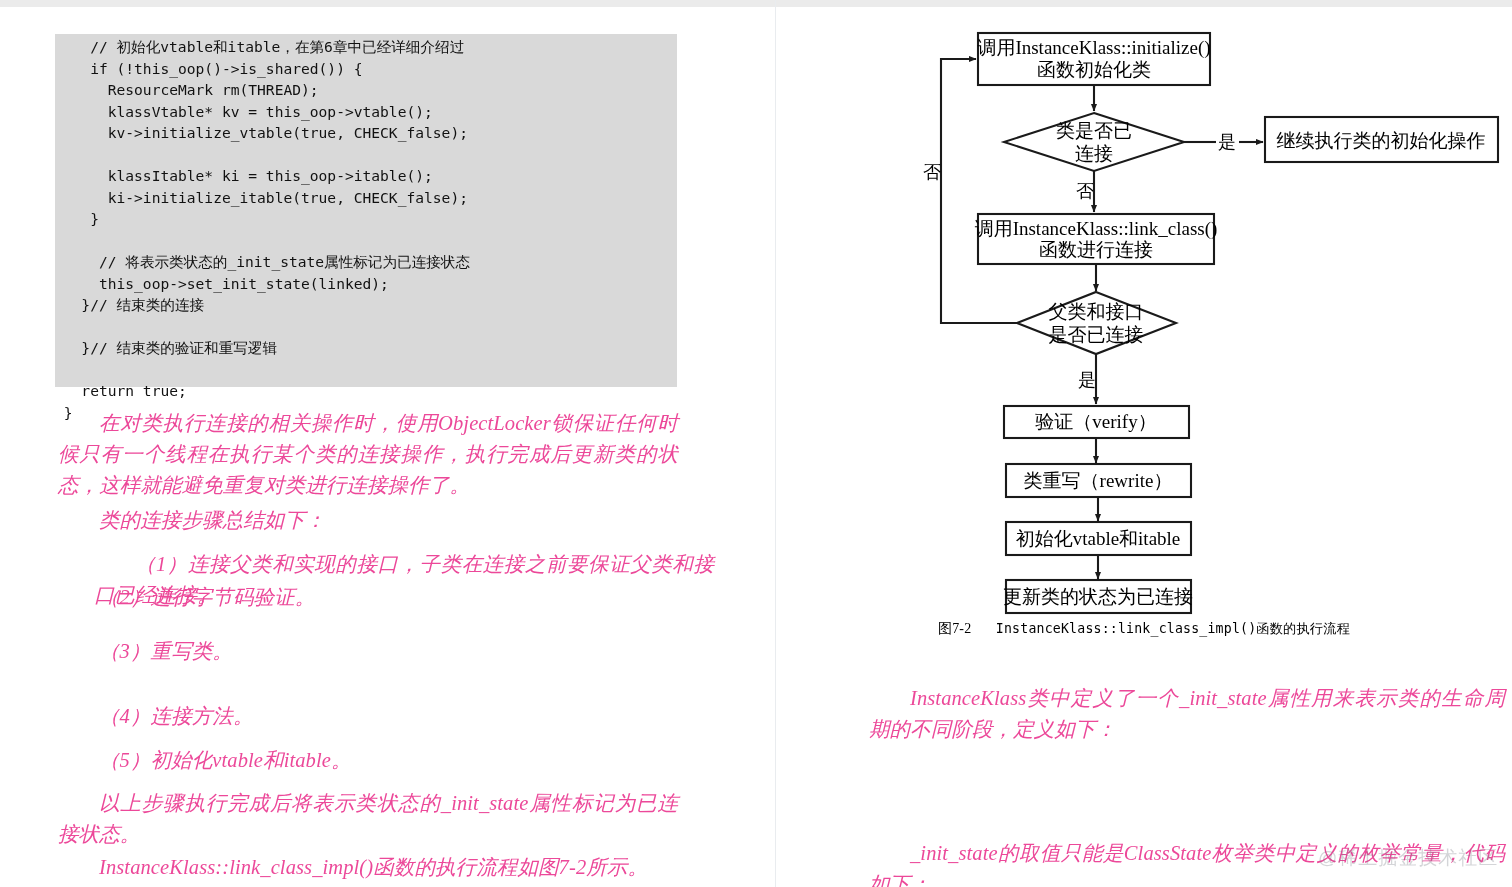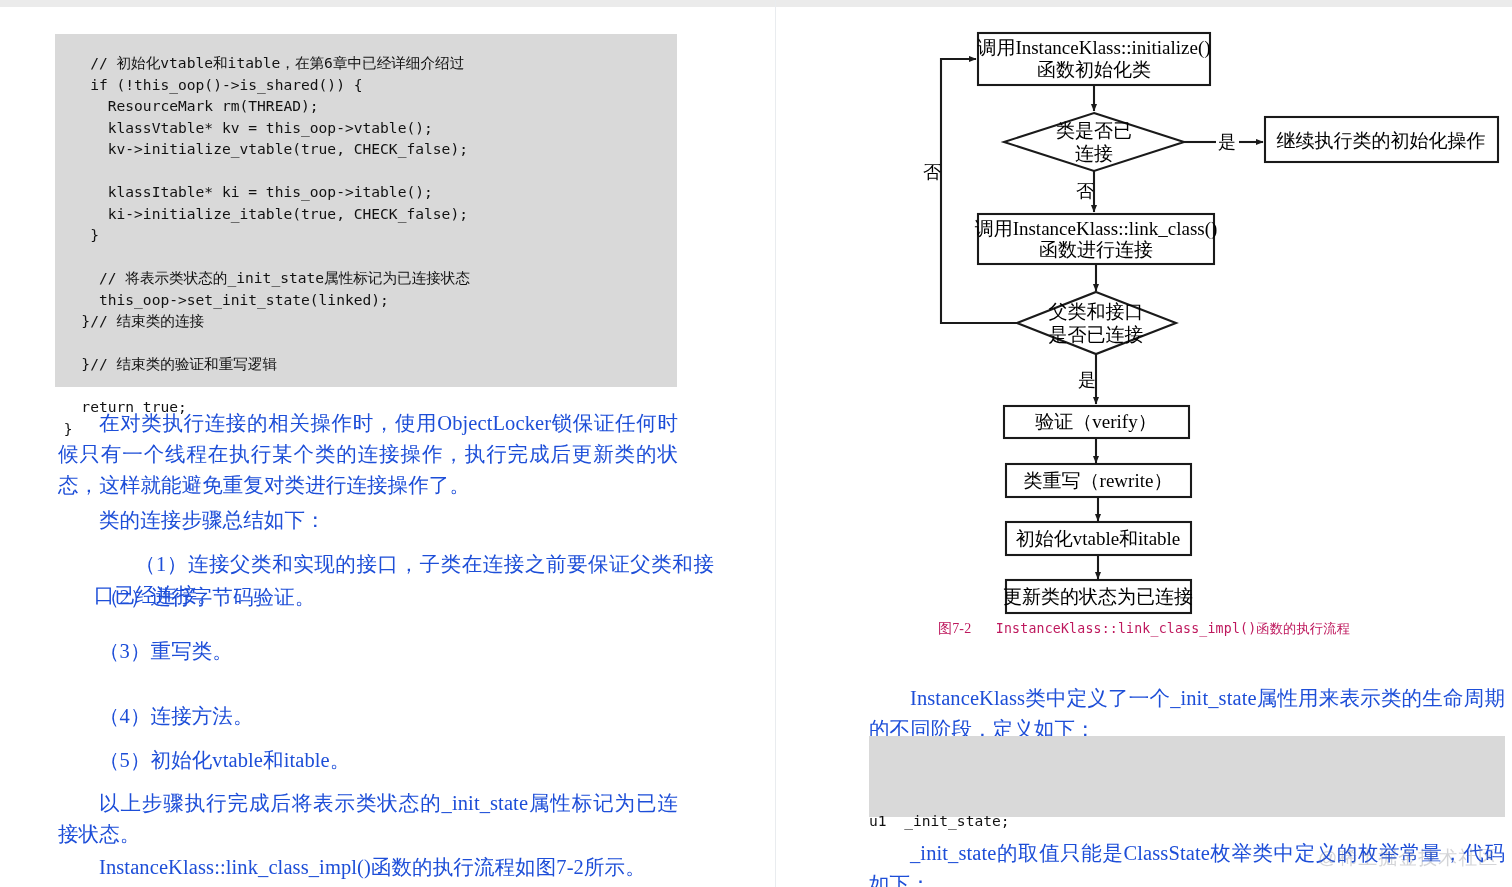--- a/index.html
+++ b/index.html
@@ -48,38 +48,39 @@
     font-family: "DejaVu Sans Mono", "Liberation Mono", monospace;
     font-size: 14.6px;
     line-height: 21.5px;
     color: #111111;
     white-space: pre;
     box-sizing: border-box;
   }
   #code-block-link-class {
     left: 55px; top: 34px;
     width: 622px; height: 353px;
-    padding: 18px 0 0 0;
+    padding: 2px 0 0 0;
   }
   #code-block-init-state {
     left: 869px; top: 736px;
     width: 636px; height: 81px;
     padding: 0;
   }
   #code-block-init-state .code-line { padding-top: 31px; }
 
   
   .prose {
     position: absolute;
     font-family: "Liberation Serif", "DejaVu Serif", serif;
     font-size: 20.5px;
     line-height: 31px;
     letter-spacing: 0.1px;
     text-align: justify;
-    color: #1d4ed8;
+    color: #ec4899;
+    font-style: italic;
   }
   .indent { text-indent: 2em; }
 
   #para-objectlocker { left: 58px; top: 408px; width: 620px; }
   #para-steps-intro  { left: 58px; top: 505px; width: 620px; }
   #para-step-1       { left: 58px; top: 549px; width: 620px; margin-left: 36px; }
   #para-step-2       { left: 58px; top: 582px; width: 620px; }
   #para-step-3       { left: 58px; top: 636px; width: 620px; }
   #para-step-4       { left: 58px; top: 701px; width: 620px; }
   #para-step-5       { left: 58px; top: 745px; width: 620px; }
@@ -117,21 +118,21 @@
   }
 
   
   #figure-caption {
     position: absolute;
     left: 776px; top: 620px;
     width: 736px;
     text-align: center;
     font-family: "DejaVu Sans Mono", "Liberation Mono", monospace;
     font-size: 13.2px;
-    color: #be185d;
+    color: #000000;
     letter-spacing: 0.2px;
   }
   #figure-caption .cap-num {
     font-family: "Liberation Serif", "DejaVu Serif", serif;
     font-size: 14px;
   }
 
   
   #watermark {
     position: absolute;
@@ -257,21 +258,18 @@
       <text class="fc-box-label" x="322" y="603" text-anchor="middle">更新类的状态为已连接</text>
     </svg>
   </div>
 
   <div id="figure-caption">
     <span class="cap-num">图7-2</span>&nbsp;&nbsp;&nbsp;<span>InstanceKlass::link_class_impl()函数的执行流程</span>
   </div>
 
   <div id="para-init-state-def" class="prose indent">InstanceKlass类中定义了一个_init_state属性用来表示类的生命周期的不同阶段，定义如下：</div>
 
-  <div id="code-block-init-state" class="code-block">
-    <div class="code-line">u1  _init_state;</div>
-  </div>
 
   <div id="para-class-state-def" class="prose indent">_init_state的取值只能是ClassState枚举类中定义的枚举常量，代码如下：</div>
 
   <div id="watermark">@稀土掘金技术社区</div>
 
 </div>
 
 </body></html>

